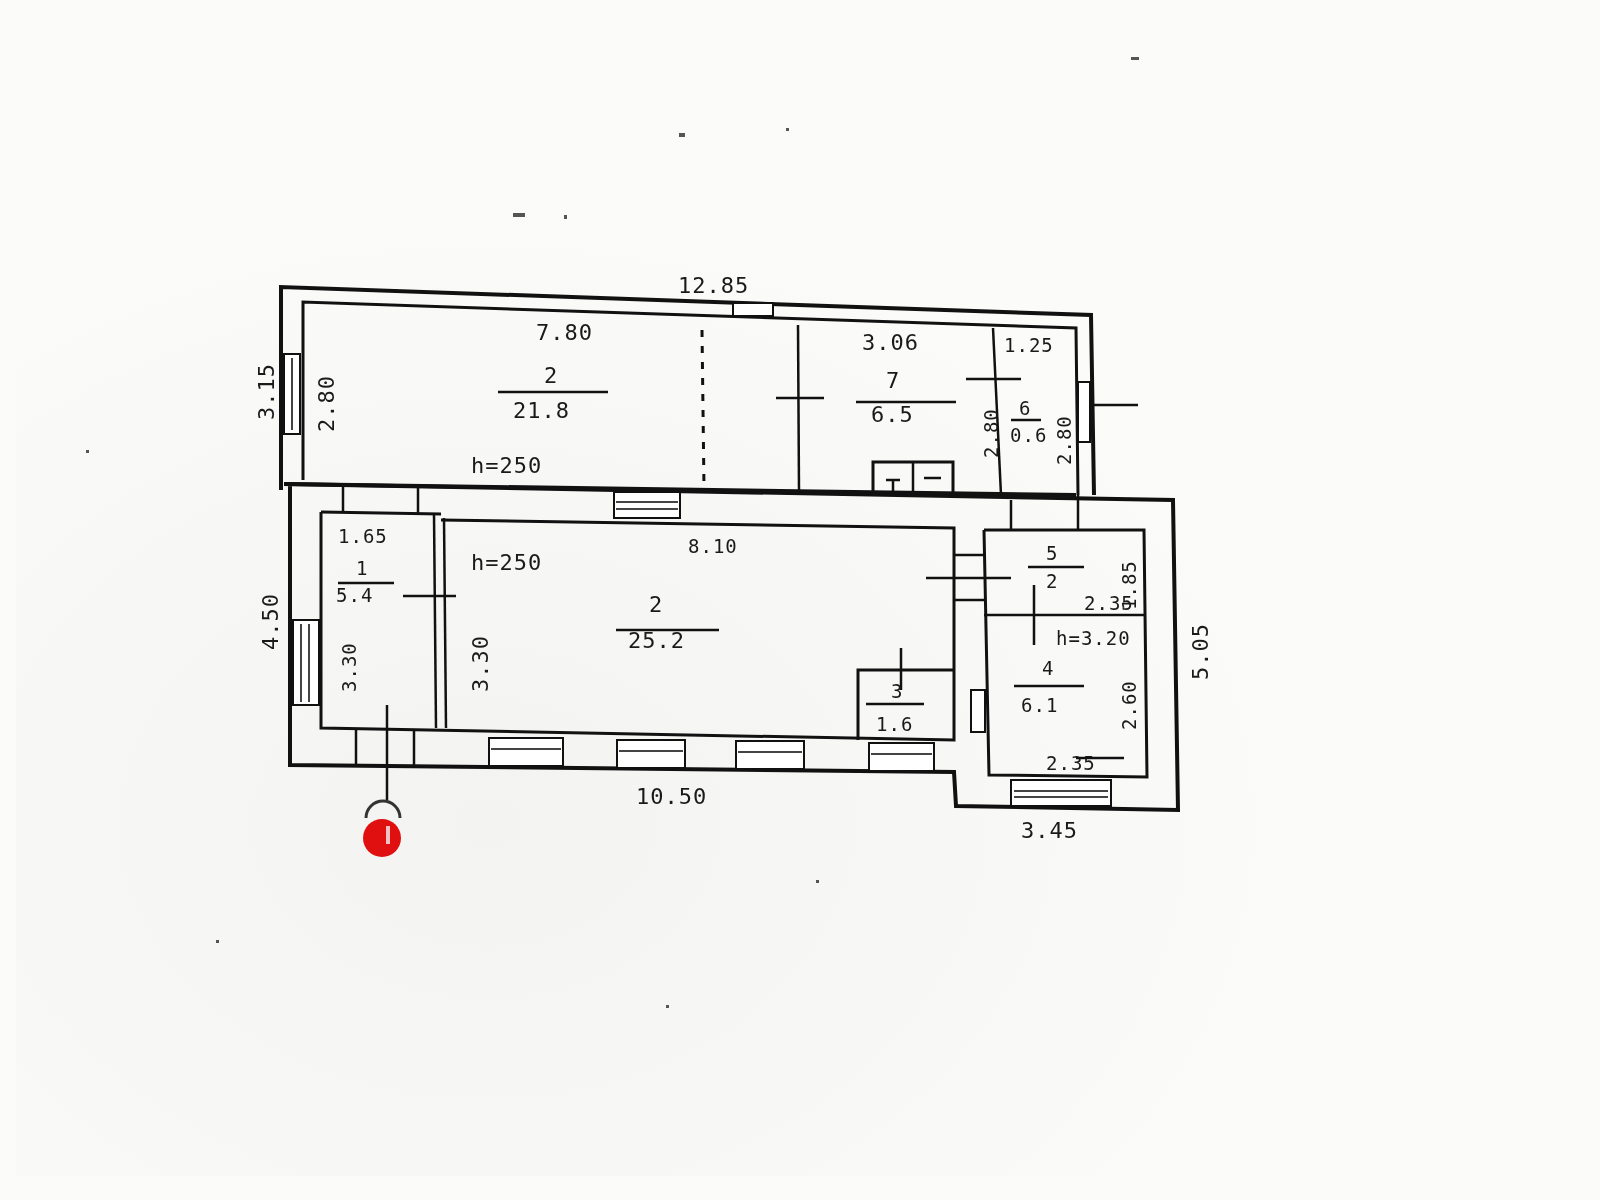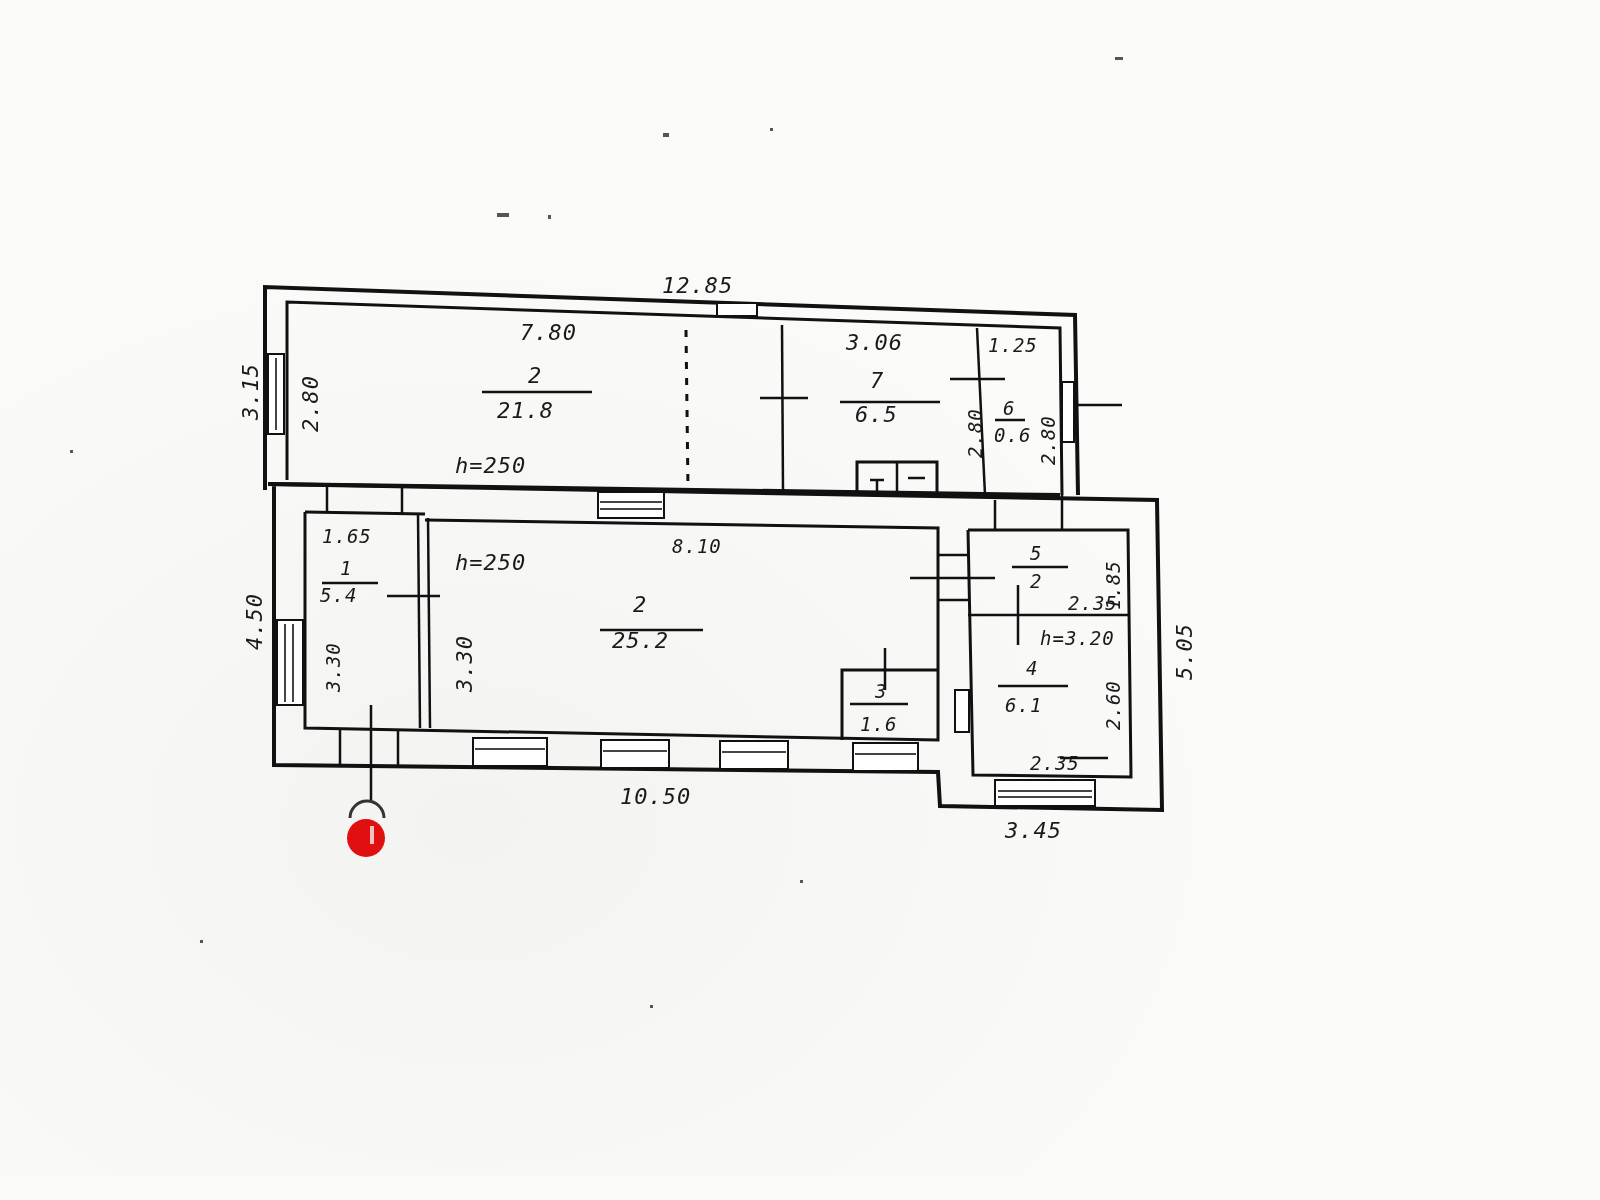--- a/index.html
+++ b/index.html
@@ -2,23 +2,22 @@
 <html><head>
 <meta charset="utf-8">
 <style>
   html, body { margin: 0; padding: 0; }
   body {
     width: 1568px; height: 1176px; overflow: hidden;
     background: #fbfbfa;
     font-family: "DejaVu Sans", sans-serif;
   }
   .sheet {
-    position: absolute; left: 0; top: 0; width: 1568px; height: 1176px;
+    position: absolute; left: 16px; top: 0; width: 1568px; height: 1176px;
     background: radial-gradient(ellipse at 30% 70%, #f3f3f2 0%, #fbfbfa 55%), #fbfbfa;
-    font-style: italic;
   }
   svg { position: absolute; left: 0; top: 0; }
   .wall { fill: none; stroke: #111; stroke-width: 4; }
   .wall-thin { fill: none; stroke: #111; stroke-width: 3; }
   .line { stroke: #111; stroke-width: 2.5; fill: none; }
   .dash { stroke: #111; stroke-width: 3; stroke-dasharray: 7 9; fill: none; }
   .win { fill: #fff; stroke: #111; stroke-width: 2; }
   .win-line { stroke: #444; stroke-width: 2; }
   .lbl {
     font-family: "DejaVu Sans Mono", monospace;

